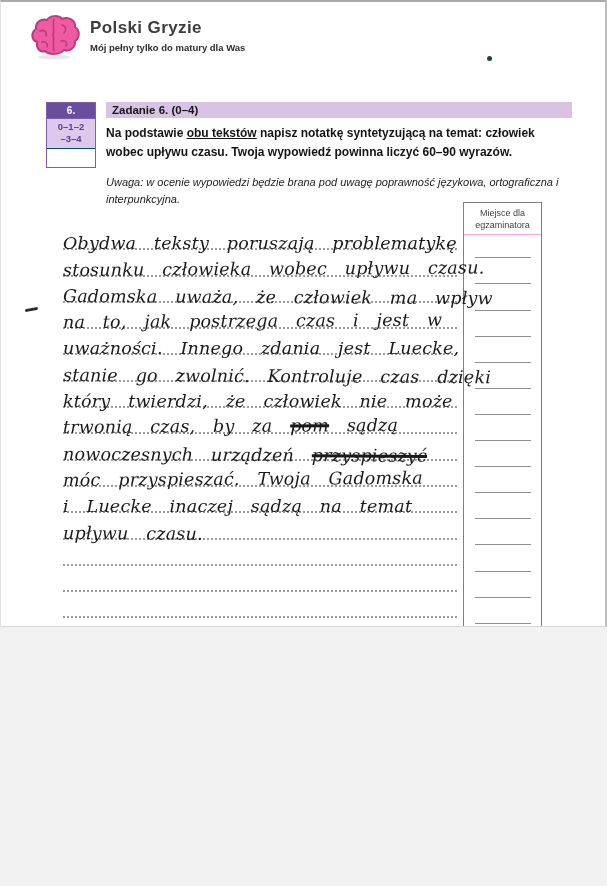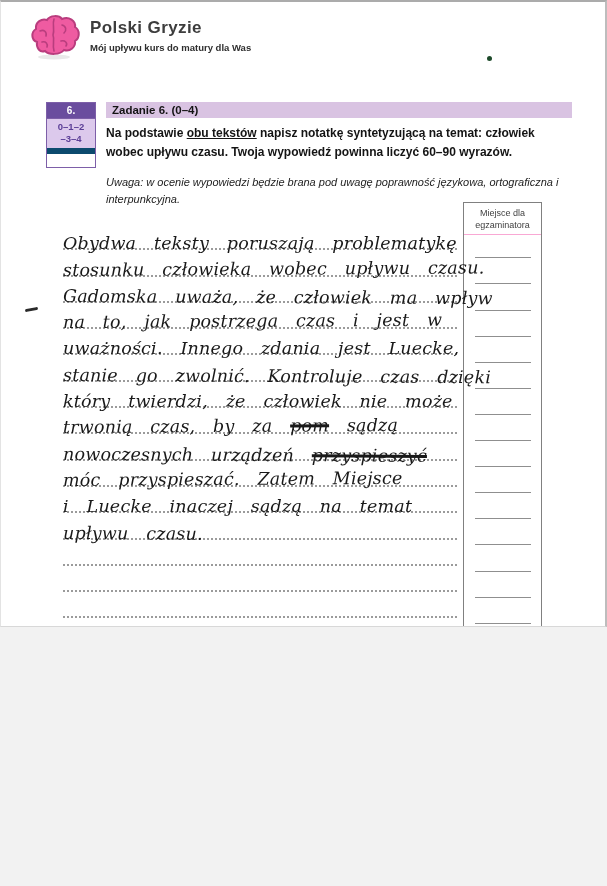--- a/index.html
+++ b/index.html
@@ -16,21 +16,21 @@
   .brand-text{margin-left:9px; padding-top:6px;}
   .brand-title{font-size:17px; font-weight:bold; color:#3d3d3d; letter-spacing:.4px;}
   .brand-sub{font-size:9.5px; font-weight:bold; color:#2e2e2e; margin-top:4px;}
 
   
   .margin-box{position:absolute; left:45px; top:100px; width:50px; height:66px;
     border:1px solid #7d5fa8; box-sizing:border-box; background:#fff;}
   .mb-num{height:15px; line-height:15px; text-align:center; font-size:10px; font-weight:bold;
     color:#fff; border-bottom:1px solid #7d5fa8;}
   .mb-pts{text-align:center; font-size:9.5px; font-weight:bold; line-height:12px;
-    padding:2px 0 3px; border-bottom:6px solid #0c4a6e;}
+    padding:2px 0 3px; border-bottom:1px solid #0c4a6e;}
   .task-content{position:absolute; left:105px; top:100px; width:466px;}
   .task-header{font-size:11.5px; font-weight:bold; color:#141414; padding:2px 6px 2px;}
   .task-body{font-size:12px; font-weight:bold; color:#141414; margin-top:6px; line-height:1.55;}
   .task-body .u{text-decoration:underline;}
   .task-note{font-size:11px; font-style:italic; color:#222; margin-top:13px; line-height:1.5;}
 
   
   .examiner{position:absolute; left:462px; top:200px; width:79px; height:566px;
     border:1px solid #808080; box-sizing:border-box; background:#fff;}
   .ex-title{font-size:9px; color:#3f3f3f; text-align:center; line-height:1.35;
@@ -78,21 +78,21 @@
           <path d="M27 7 C25 13 28 17 26 23 C28 28 25 33 27 39"></path>
           <path d="M13 19 C17 17 20 20 19 24"></path>
           <path d="M35 13 C39 14 40 18 37 21"></path>
           <path d="M15 30 C19 29 21 32 20 35"></path>
           <path d="M34 29 C38 28 41 31 39 34"></path>
         </g>
       </svg>
     </span>
     <div class="brand-text">
       <div class="brand-title">Polski Gryzie</div>
-      <div class="brand-sub">Mój upływu kurs do matury dla Was</div>
+      <div class="brand-sub">Mój pełny tylko do matury dla Was</div>
     </div>
   </div>
 
   <span class="dot-green"></span>
 
   <div class="margin-box">
     <div class="mb-num" style="background: rgb(106, 77, 158);">6.</div>
     <div class="mb-pts" style="background: rgb(220, 201, 236); color: rgb(90, 61, 150);">
       <div>0–1–2</div>
       <div>–3–4</div>
@@ -193,21 +193,21 @@
       <div class="ans-line">
         <span class="hand"><span>który twierdzi, że człowiek nie może</span></span>
       </div>
       <div class="ans-line">
         <span class="hand"><span>trwonią czas, by za </span><span class="strike">pom</span><span> sądzą</span></span>
       </div>
       <div class="ans-line">
         <span class="hand"><span>nowoczesnych urządzeń </span><span class="strike">przyspieszyć</span></span>
       </div>
       <div class="ans-line">
-        <span class="hand"><span>móc przyspieszać. Zatem Miejsce</span></span>
+        <span class="hand"><span>móc przyspieszać. Twoja Gadomska</span></span>
       </div>
       <div class="ans-line">
         <span class="hand"><span>i Luecke inaczej sądzą na temat</span></span>
       </div>
       <div class="ans-line">
         <span class="hand"><span>upływu czasu.</span></span>
       </div>
       <div class="ans-line"></div>
       <div class="ans-line"></div>
       <div class="ans-line"></div>

